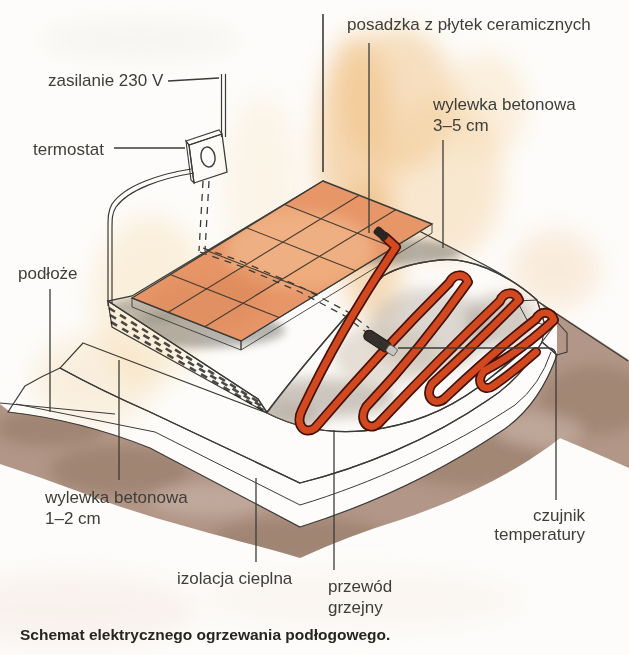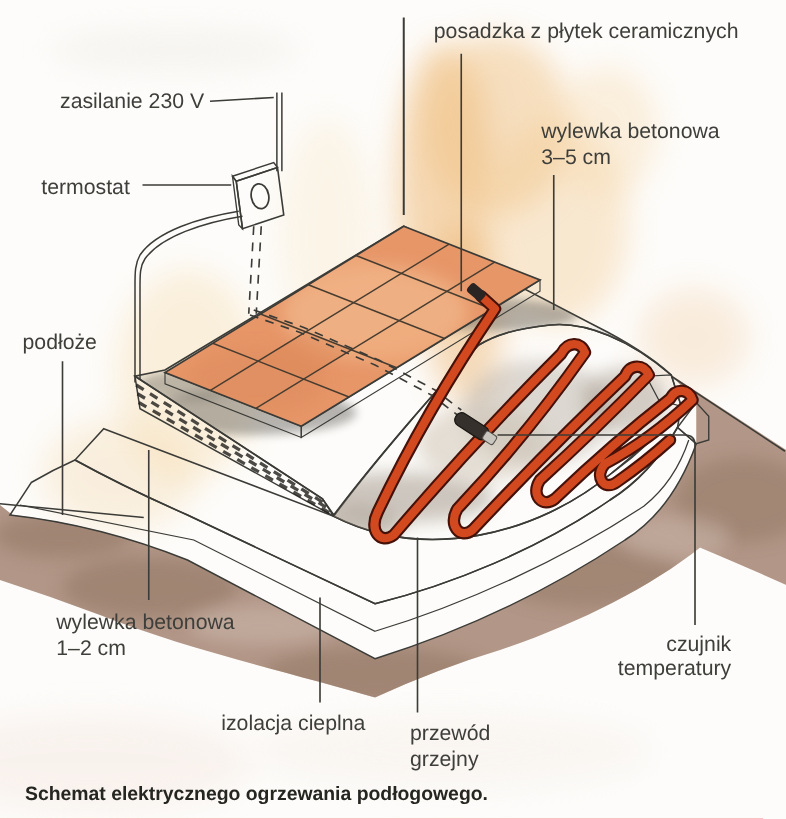--- a/index.html
+++ b/index.html
@@ -1,17 +1,17 @@
 <!DOCTYPE html>
 <html><head>
 <meta charset="utf-8">
 <style>
   html,body{margin:0;padding:0;background:#ffffff;}
   body{width:629px;height:655px;overflow:hidden;font-family:"Liberation Sans",sans-serif;}
-  .figure-wrap{position:relative;width:629px;height:655px;background:#ef4444;}
+  .figure-wrap{position:relative;width:629px;height:655px;background:#ec4899;}
   svg{display:block;}
   svg text{font-family:"Liberation Sans","DejaVu Sans",sans-serif;fill:#3e3e3a;font-size:17px;}
   svg text.caption{font-size:15.5px;font-weight:bold;fill:#262621;}
   .ink{stroke:#3b3b37;fill:none;}
 </style>
 </head>
 <body>
 
 <div class="figure-wrap">
 <svg width="629" height="655" viewBox="0 0 629 655">

